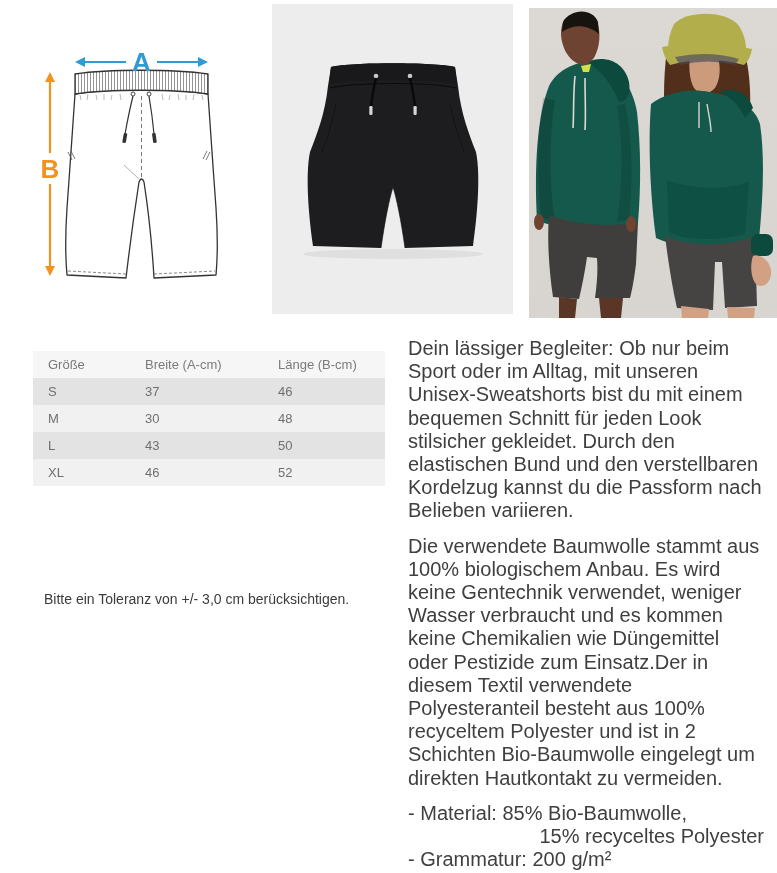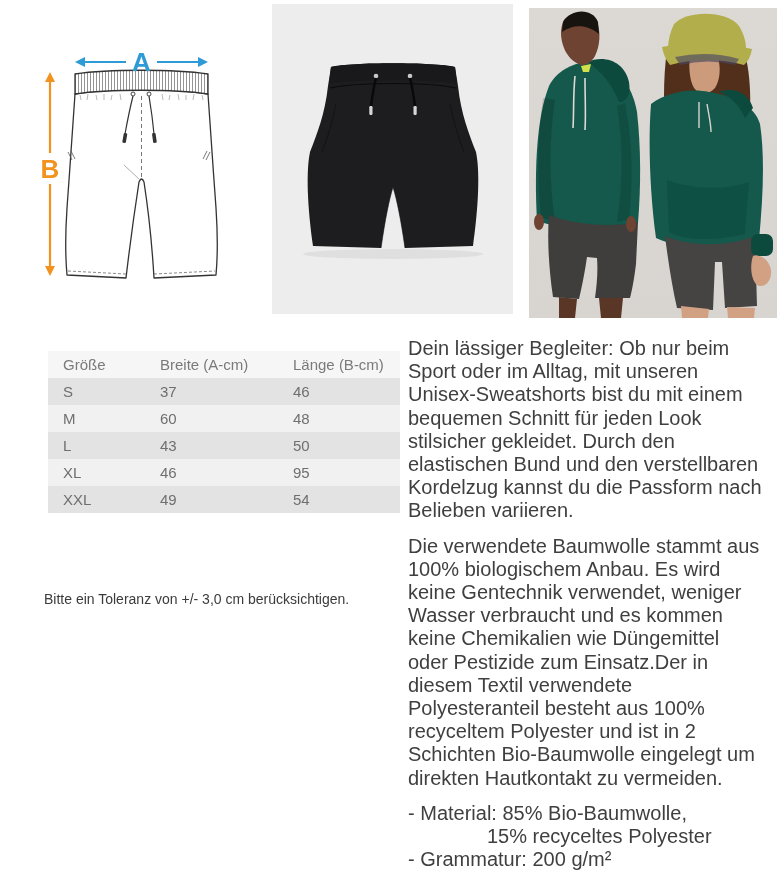--- a/index.html
+++ b/index.html
@@ -9,23 +9,23 @@
     color:var(--body-text,#3f3f3f);
   }
   figure{margin:0;padding:0;}
   
   .tech{position:absolute;left:20px;top:28px;width:238px;height:284px;}
   .photo{position:absolute;left:272px;top:4px;width:241px;height:310px;background:var(--photo-bg,#ededed);}
   .models{position:absolute;left:529px;top:8px;width:248px;height:310px;overflow:hidden;}
   svg{display:block;}
   
   table.size{
-    position:absolute;left:48px;top:351px;width:352px;
+    position:absolute;left:33px;top:351px;width:352px;
     border-collapse:collapse;table-layout:fixed;
-    font-size:15px;color:var(--table-text,#6f6f6f);
+    font-size:13px;color:var(--table-text,#6f6f6f);
   }
   table.size th,table.size td{
     height:27px;padding:0;font-weight:normal;text-align:left;vertical-align:middle;
   }
   table.size th:first-child,table.size td:first-child{padding-left:15px;}
   table.size thead th{background:var(--table-header-bg,#f6f6f6);color:#7a7a7a;}
   table.size tbody tr:nth-child(odd) td{background:var(--table-row-dark,#e3e3e3);}
   table.size tbody tr:nth-child(even) td{background:var(--table-row-light,#f1f1f1);}
   
   .note{
@@ -33,21 +33,21 @@
     font-size:14px;color:#3b3b3b;
   }
   
   .desc{
     position:absolute;left:408px;top:337px;width:356px;
     font-size:20px;line-height:23.2px;color:var(--body-text,#3f3f3f);
   }
   .desc p{margin:0 0 12px 0;}
   .specs{line-height:23.2px;}
   .spec-line{white-space:nowrap;}
-  .spec-line.cont-a{padding-left:79px;}
+  .spec-line.cont-a{padding-left:79px;text-align:right;}
   .spec-line.cont-b{padding-left:65px;}
   .arrow-label{font-family:"Liberation Sans","DejaVu Sans",sans-serif;font-weight:bold;font-size:26px;}
 </style>
 </head>
 <body>
 
 <div id="canvas">
 
   <figure class="tech">
     <svg width="238" height="284" viewBox="0 0 238 284">
@@ -194,37 +194,32 @@
       </tr>
     </thead>
     <tbody>
       <tr>
         <td>S</td>
         <td>37</td>
         <td>46</td>
       </tr>
       <tr>
         <td>M</td>
-        <td>60</td>
+        <td>30</td>
         <td>48</td>
       </tr>
       <tr>
         <td>L</td>
         <td>43</td>
         <td>50</td>
       </tr>
       <tr>
         <td>XL</td>
         <td>46</td>
-        <td>95</td>
-      </tr>
-      <tr>
-        <td>XXL</td>
-        <td>49</td>
-        <td>54</td>
+        <td>52</td>
       </tr>
     </tbody>
   </table>
 
   <p class="note">Bitte ein Toleranz von +/- 3,0 cm berücksichtigen.</p>
 
   <div class="desc">
     <p>Dein lässiger Begleiter: Ob nur beim Sport oder im Alltag, mit unseren Unisex-Sweatshorts bist du mit einem bequemen Schnitt für jeden Look stilsicher gekleidet. Durch den elastischen Bund und den verstellbaren Kordelzug kannst du die Passform nach Belieben variieren.</p>
     <p>Die verwendete Baumwolle stammt aus 100% biologischem Anbau. Es wird keine Gentechnik verwendet, weniger Wasser verbraucht und es kommen keine Chemikalien wie Düngemittel oder Pestizide zum Einsatz.Der in diesem Textil verwendete Polyesteranteil besteht aus 100% recyceltem Polyester und ist in 2 Schichten Bio-Baumwolle eingelegt um direkten Hautkontakt zu vermeiden.</p>
     <div class="specs">

